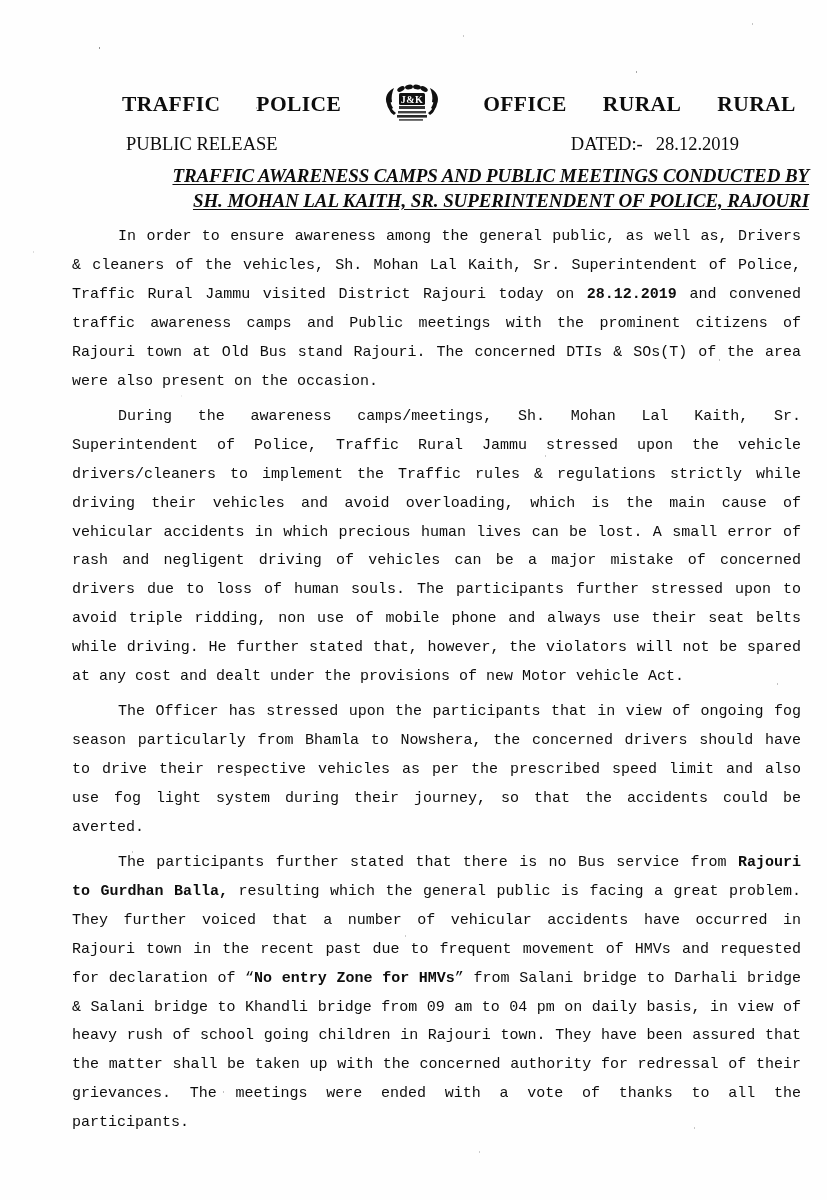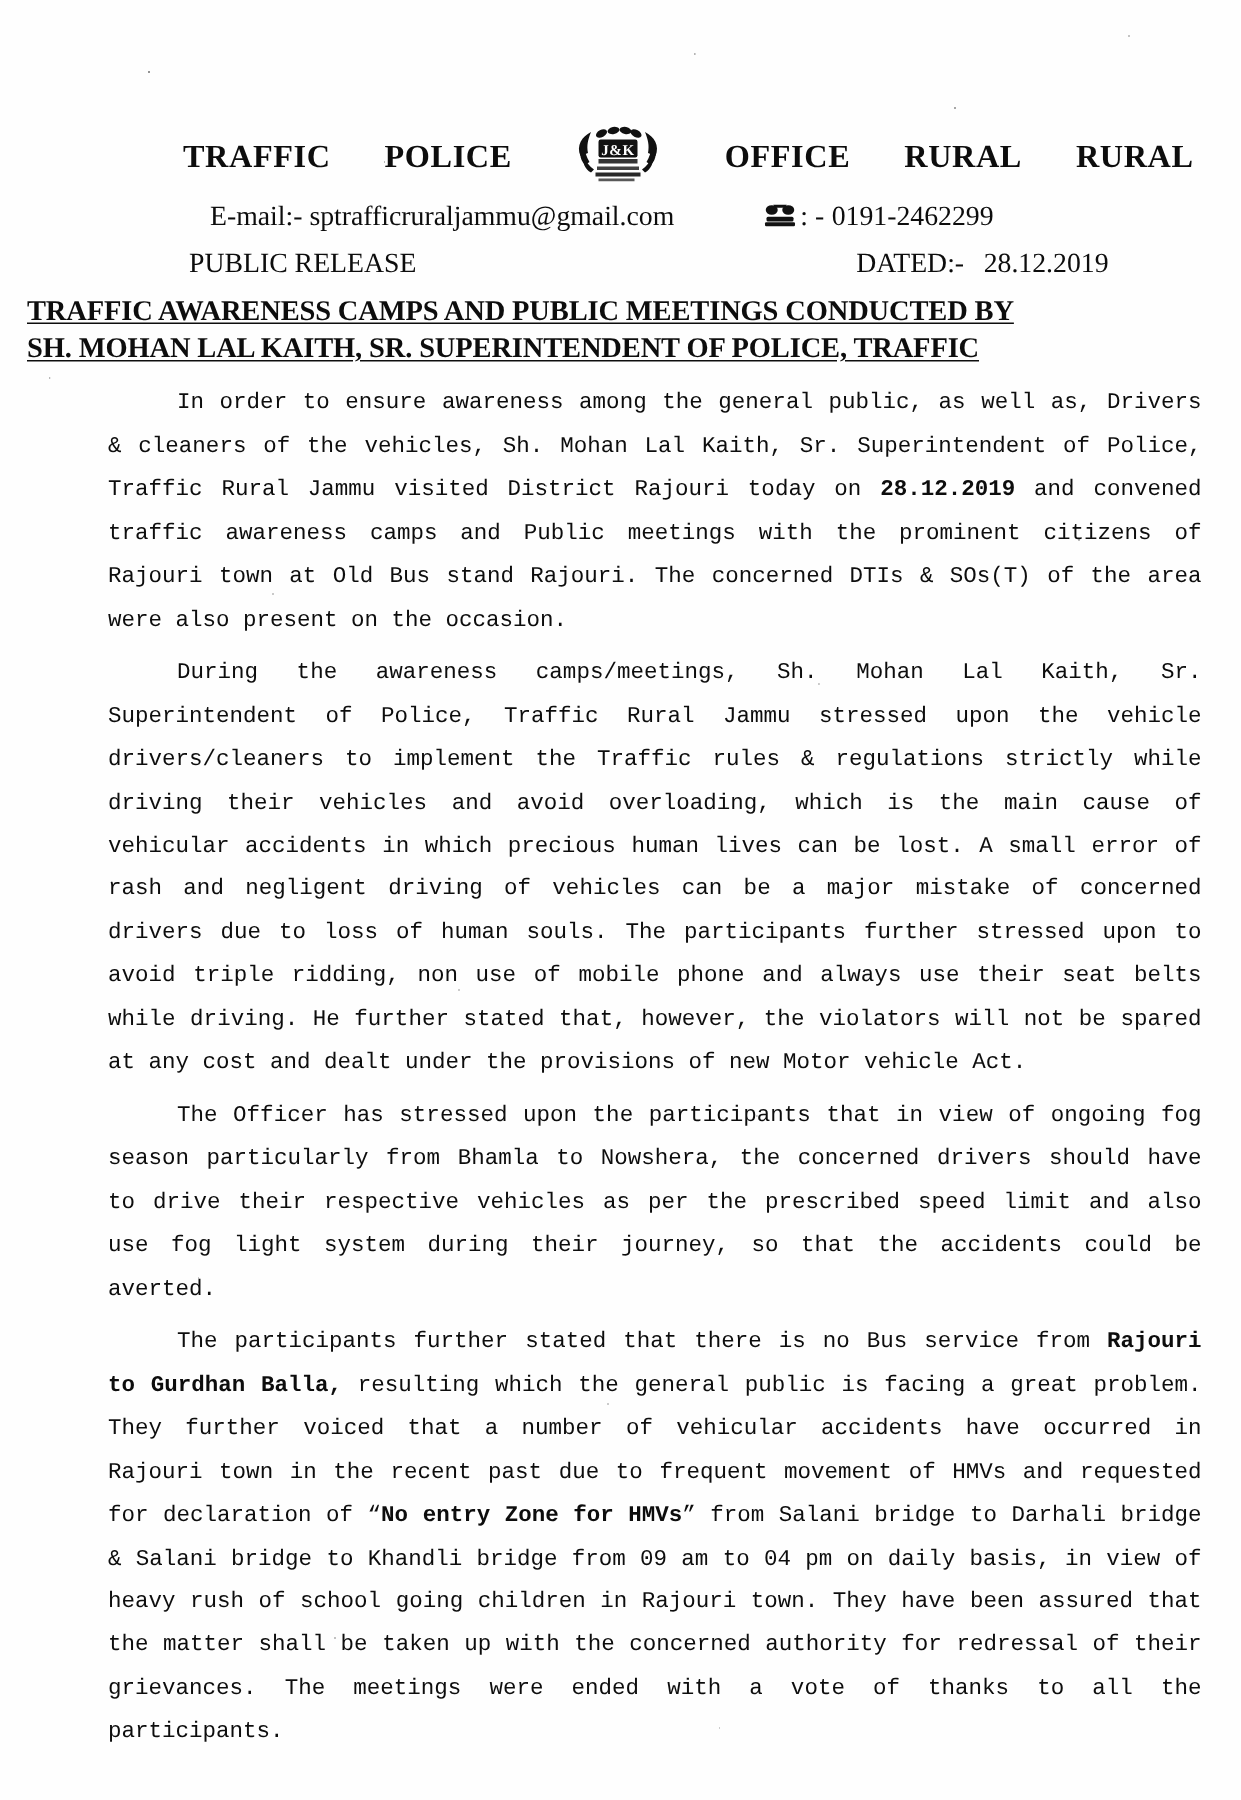--- a/index.html
+++ b/index.html
@@ -93,26 +93,27 @@
     display: flex;
     align-items: baseline;
     justify-content: space-between;
     margin: 10px 88px 0 126px;
     font-size: 18.5px;
   }
   .pr-row .dateblk { display: flex; gap: 13px; }
 
   
   .doc-title {
-    text-align: left;
+    text-align: right;
     font-weight: bold;
     font-size: 19px;
     line-height: 1.32;
     margin: 8px 18px 0 18px;
     letter-spacing: -0.1px;
+    font-style: italic;
   }
   .doc-title span {
     text-decoration: underline;
     text-underline-offset: 2px;
   }
 
   
   .body-wrap {
     margin: 10px 14px 0 72px;
     padding-right: 12px;
@@ -177,51 +178,32 @@
           <path d="M20 35 h24 v1.8 h-24 z" opacity=".7"></path>
         </g>
         <text x="33" y="19" font-family="Liberation Serif, serif" font-size="10" font-weight="bold" fill="#ffffff" text-anchor="middle">J&amp;K</text>
       </svg>
     </span>
     <span class="word">OFFICE</span>
     <span class="word">RURAL</span>
     <span class="word">RURAL</span>
   </div>
 
-  <div class="contactline">
-    <span class="email">
-      <span>E-mail:-</span>
-      <span>sptrafficruraljammu@gmail.com</span>
-    </span>
-    <span class="phone-icon">
-      <svg viewBox="0 0 24 17" width="24" height="17" aria-hidden="true">
-        <g fill="#111">
-          <ellipse cx="6.5" cy="5" rx="4" ry="3.2"></ellipse>
-          <ellipse cx="17.5" cy="5" rx="4" ry="3.2"></ellipse>
-          <path d="M9 3.5 h6 l1.5 -2 h-9 z"></path>
-          <rect x="3" y="9.5" width="18" height="3.2" rx="1"></rect>
-          <rect x="2" y="13.2" width="20" height="2.6" rx=".8"></rect>
-        </g>
-      </svg>
-    </span>
-    <span>: -</span>
-    <span style="margin-left:5px">0191-2462299</span>
-  </div>
 
   <div class="pr-row">
     <span>PUBLIC RELEASE</span>
     <span class="dateblk">
       <span>DATED:-</span>
       <span>28.12.2019</span>
     </span>
   </div>
 
   <div class="doc-title">
     <div><span>TRAFFIC AWARENESS CAMPS AND PUBLIC MEETINGS CONDUCTED BY</span></div>
-    <div><span>SH. MOHAN LAL KAITH, SR. SUPERINTENDENT OF POLICE, TRAFFIC</span></div>
+    <div><span>SH. MOHAN LAL KAITH, SR. SUPERINTENDENT OF POLICE, RAJOURI</span></div>
   </div>
 
   <div class="body-wrap">
 
     <p class="para"><span>In order to ensure awareness among the general public, as well as, Drivers &amp; cleaners of the vehicles, Sh. Mohan Lal Kaith, Sr. Superintendent of Police, Traffic Rural Jammu visited District Rajouri today on </span><span class="b">28.12.2019</span><span> and convened traffic awareness camps and Public meetings with the prominent citizens of Rajouri town at Old Bus stand Rajouri. The concerned DTIs &amp; SOs(T) of the area were also present on the occasion.</span></p>
 
     <p class="para">During the awareness camps/meetings, Sh. Mohan Lal Kaith, Sr. Superintendent of Police, Traffic Rural Jammu stressed upon the vehicle drivers/cleaners to implement the Traffic rules &amp; regulations strictly while driving their vehicles and avoid overloading, which is the main cause of vehicular accidents in which precious human lives can be lost. A small error of rash and negligent driving of vehicles can be a major mistake of concerned drivers due to loss of human souls.  The participants further stressed upon to avoid triple ridding, non use of mobile phone and always use their seat belts while driving.  He further stated that, however, the violators will not be spared at any cost and dealt under the provisions of new Motor vehicle Act.</p>
 
 
     <p class="para">The Officer has stressed upon the participants that in view of ongoing fog season particularly from Bhamla to Nowshera, the concerned drivers should have to drive their respective vehicles as per the prescribed speed limit and also use fog light system during their journey,  so that the accidents could be averted.</p>

